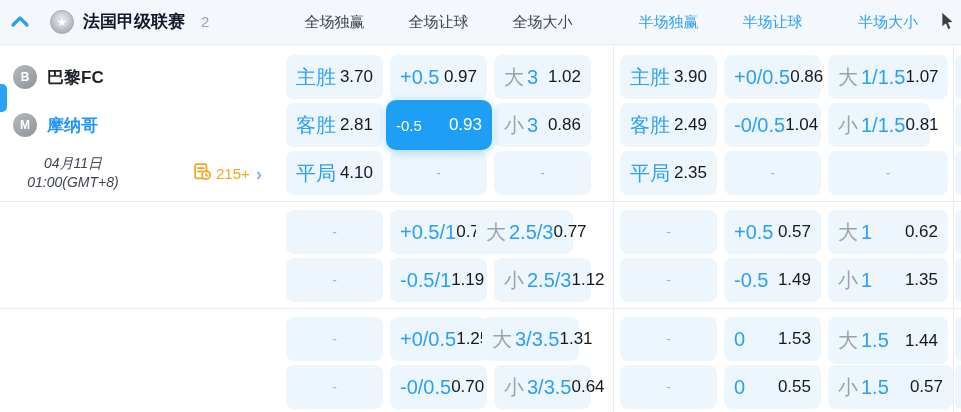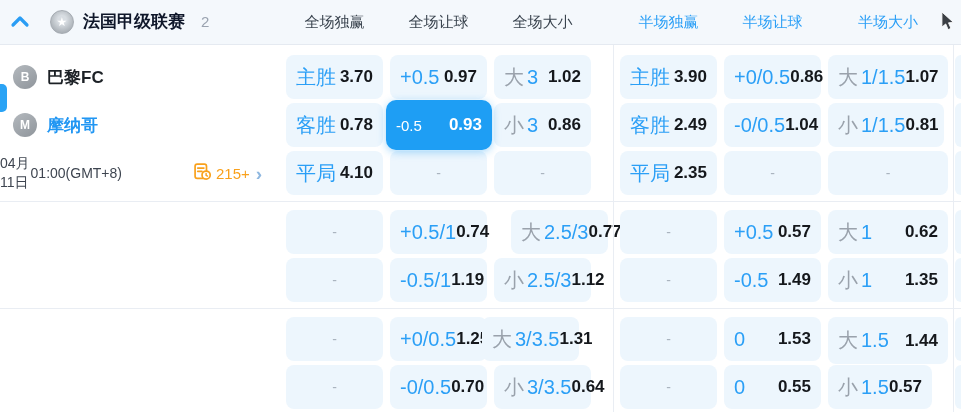--- a/index.html
+++ b/index.html
@@ -29,34 +29,34 @@
   .cursor{position:absolute;left:940px;top:12px;}
   
   .fav-tab{position:absolute;left:0;top:84px;width:7px;height:28px;background:#2aa3f5;border-radius:0 5px 5px 0;}
   .team-row{position:absolute;left:0;height:44px;display:flex;align-items:center;gap:10px;padding-left:13px;cursor:pointer;}
   .team-row.home{top:55px;}
   .team-row.away{top:103px;}
   .badge{width:24px;height:24px;border-radius:50%;background:linear-gradient(145deg,#b4b9be,#8f959b);
     color:#fff;font-size:12px;font-weight:700;display:flex;align-items:center;justify-content:center;flex:0 0 24px;}
   .team-name{font-size:17px;font-weight:700;color:#1c2126;white-space:nowrap;}
   .team-row.away .team-name{color:#2196f3;}
-  .dt{position:absolute;left:0;top:151px;width:122px;height:44px;display:flex;
-    align-items:center;justify-content:center;font-size:14px;color:#3e4550;line-height:1.35;}
+  .dt{position:absolute;left:12px;top:151px;width:122px;height:44px;display:flex;flex-direction:column;
+    align-items:center;justify-content:center;font-size:14px;color:#3e4550;line-height:1.35;font-style:italic;}
   .more{position:absolute;left:193px;top:151px;height:44px;display:flex;align-items:center;gap:4px;cursor:pointer;}
   .more-count{color:#f9a11c;font-size:15px;}
   .more-chev{color:#8fb8e0;font-size:19px;font-weight:700;line-height:1;margin-left:2px;}
   
   .cell{
     position:absolute;height:44px;background:#edf6fd;border-radius:8px;
     display:flex;align-items:center;justify-content:space-between;
     padding:0 10px;cursor:pointer;
   }
   .lab{color:#2b9ff6;font-size:20px;white-space:nowrap;}
   .pre{color:#9aa2ac;margin-right:3px;}
-  .val{color:#15181c;font-size:17px;font-weight:700;white-space:nowrap;text-align:right;}
+  .val{color:#15181c;font-size:17px;font-weight:400;white-space:nowrap;text-align:right;}
   .cell.dash{justify-content:center;cursor:default;}
   .dash-mark{color:#aab4bf;font-size:14px;}
   .cell.selected{
     background:#1e9ef4;border-radius:10px;z-index:2;
     box-shadow:0 2px 8px rgba(30,158,244,.4);
   }
   .cell.selected .lab,.cell.selected .val{color:#fff;}
   .cell.selected .lab{font-size:15px;}
   .partial{position:absolute;left:955px;width:6px;height:44px;background:#edf6fd;border-radius:6px 0 0 6px;}
   
@@ -145,39 +145,39 @@
       <div class="cell" style="left: 724px; top: 55px; width: 97px; height: 44px;">
         <span class="lab">+0/0.5</span>
         <span class="val">0.86</span>
       </div>
       <div class="cell" style="left: 828px; top: 55px; width: 120px; height: 44px;">
         <span class="lab"><span class="pre">大</span>1/1.5</span>
         <span class="val">1.07</span>
       </div>
       <div class="cell" style="left: 286px; top: 103px; width: 97px; height: 44px;">
         <span class="lab">客胜</span>
-        <span class="val">0.78</span>
+        <span class="val">2.81</span>
       </div>
       <div class="cell selected" style="left: 386px; top: 100px; width: 106px; height: 50px;">
         <span class="lab">-0.5</span>
         <span class="val">0.93</span>
       </div>
       <div class="cell" style="left: 494px; top: 103px; width: 97px; height: 44px;">
         <span class="lab"><span class="pre">小</span>3</span>
         <span class="val">0.86</span>
       </div>
       <div class="cell" style="left: 620px; top: 103px; width: 97px; height: 44px;">
         <span class="lab">客胜</span>
         <span class="val">2.49</span>
       </div>
       <div class="cell" style="left: 724px; top: 103px; width: 97px; height: 44px;">
         <span class="lab">-0/0.5</span>
         <span class="val">1.04</span>
       </div>
-      <div class="cell" style="left: 828px; top: 103px; width: 116px; height: 44px;">
+      <div class="cell" style="left: 828px; top: 103px; width: 102px; height: 44px;">
         <span class="lab"><span class="pre">小</span>1/1.5</span>
         <span class="val">0.81</span>
       </div>
       <div class="cell" style="left: 286px; top: 151px; width: 97px; height: 44px;">
         <span class="lab">平局</span>
         <span class="val">4.10</span>
       </div>
       <div class="cell dash" style="left: 390px; top: 151px; width: 97px; height: 44px;">
         <span class="dash-mark">-</span>
       </div>
@@ -194,21 +194,21 @@
       <div class="cell dash" style="left: 828px; top: 151px; width: 120px; height: 44px;">
         <span class="dash-mark">-</span>
       </div>
       <div class="cell dash" style="left: 286px; top: 210px; width: 97px; height: 44px;">
         <span class="dash-mark">-</span>
       </div>
       <div class="cell" style="left: 390px; top: 210px; width: 97px; height: 44px;">
         <span class="lab">+0.5/1</span>
         <span class="val">0.74</span>
       </div>
-      <div class="cell" style="left: 511px; top: 210px; width: 97px; height: 44px;">
+      <div class="cell" style="left: 476px; top: 210px; width: 97px; height: 44px;">
         <span class="lab"><span class="pre">大</span>2.5/3</span>
         <span class="val">0.77</span>
       </div>
       <div class="cell dash" style="left: 620px; top: 210px; width: 97px; height: 44px;">
         <span class="dash-mark">-</span>
       </div>
       <div class="cell" style="left: 724px; top: 210px; width: 97px; height: 44px;">
         <span class="lab">+0.5</span>
         <span class="val">0.57</span>
       </div>
@@ -271,21 +271,21 @@
         <span class="lab"><span class="pre">小</span>3/3.5</span>
         <span class="val">0.64</span>
       </div>
       <div class="cell dash" style="left: 620px; top: 365px; width: 97px; height: 44px;">
         <span class="dash-mark">-</span>
       </div>
       <div class="cell" style="left: 724px; top: 365px; width: 97px; height: 44px;">
         <span class="lab">0</span>
         <span class="val">0.55</span>
       </div>
-      <div class="cell" style="left: 828px; top: 365px; width: 104px; height: 44px;">
+      <div class="cell" style="left: 828px; top: 365px; width: 125px; height: 44px;">
         <span class="lab"><span class="pre">小</span>1.5</span>
         <span class="val">0.57</span>
       </div>
       <div class="partial" style="top: 55px;"></div>
       <div class="partial" style="top: 103px;"></div>
       <div class="partial" style="top: 151px;"></div>
       <div class="partial" style="top: 210px;"></div>
       <div class="partial" style="top: 258px;"></div>
       <div class="partial" style="top: 317px;"></div>
       <div class="partial" style="top: 365px;"></div>

